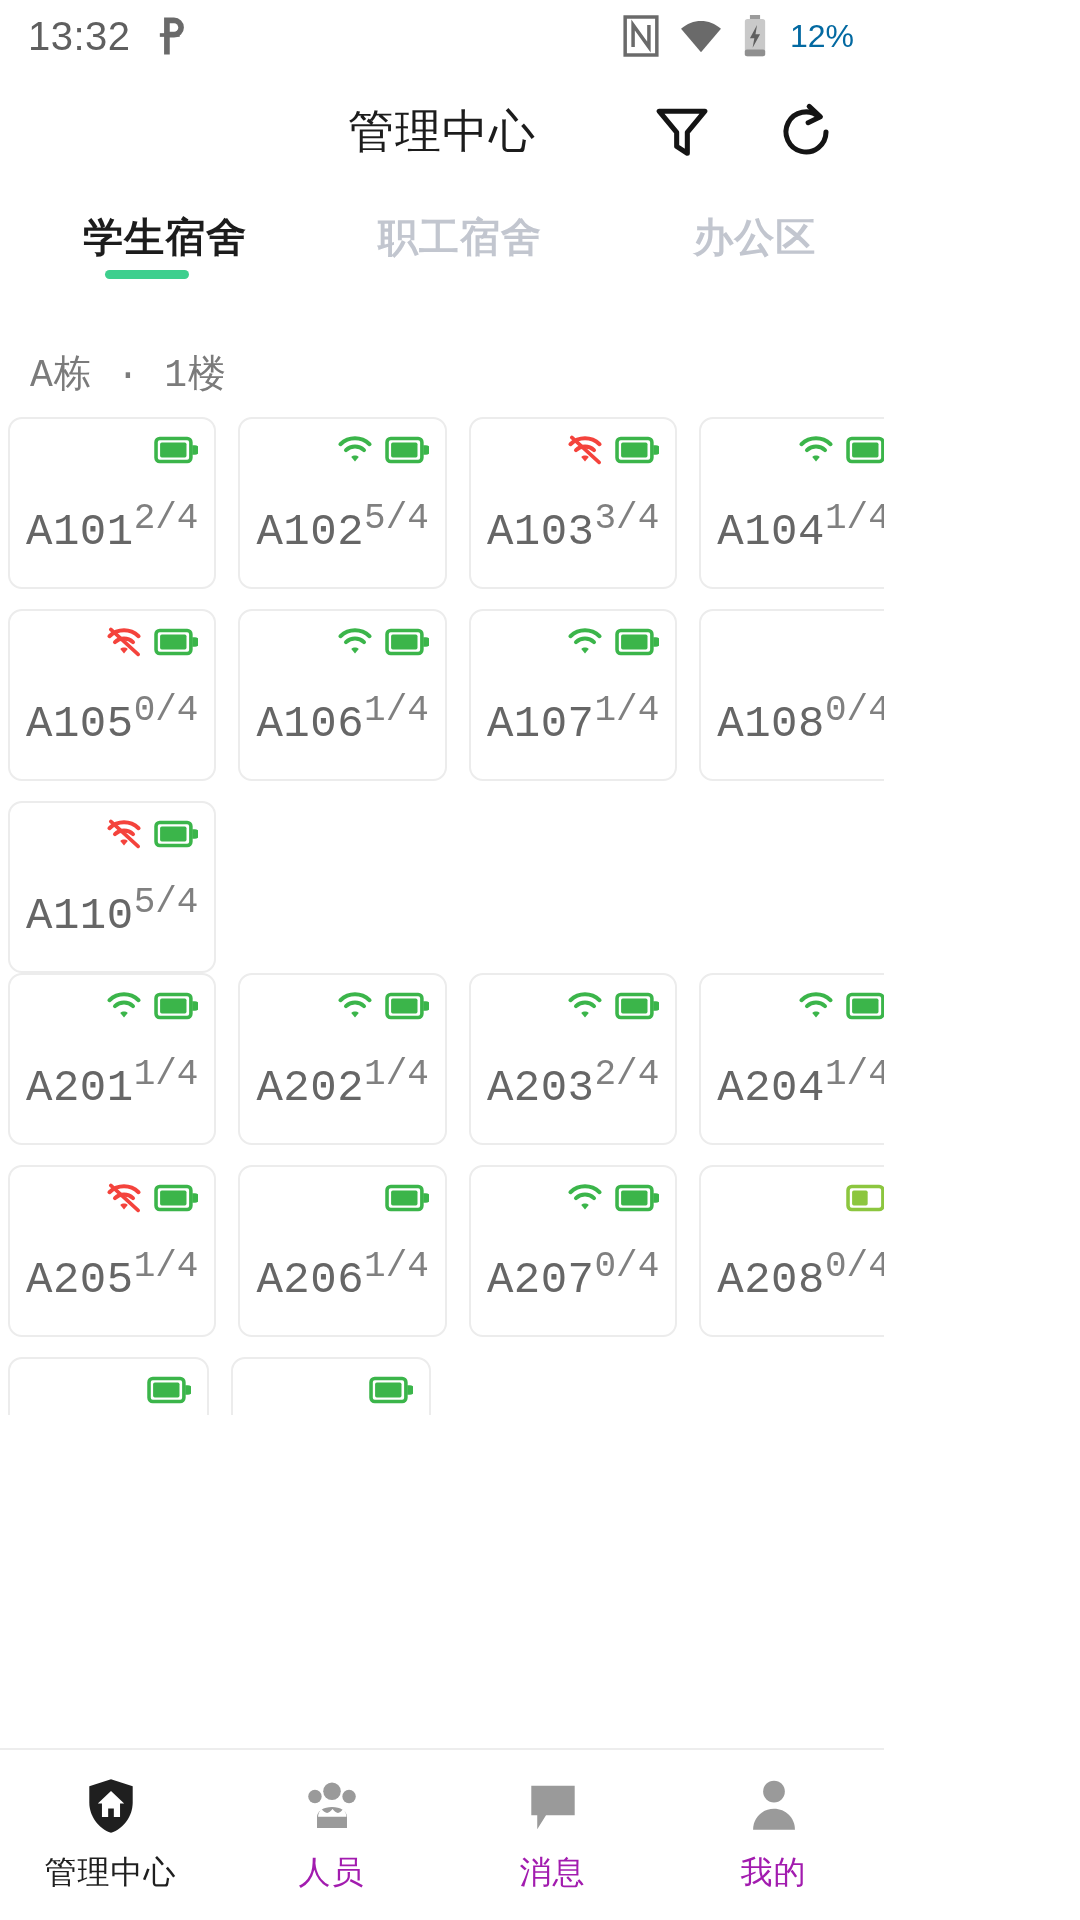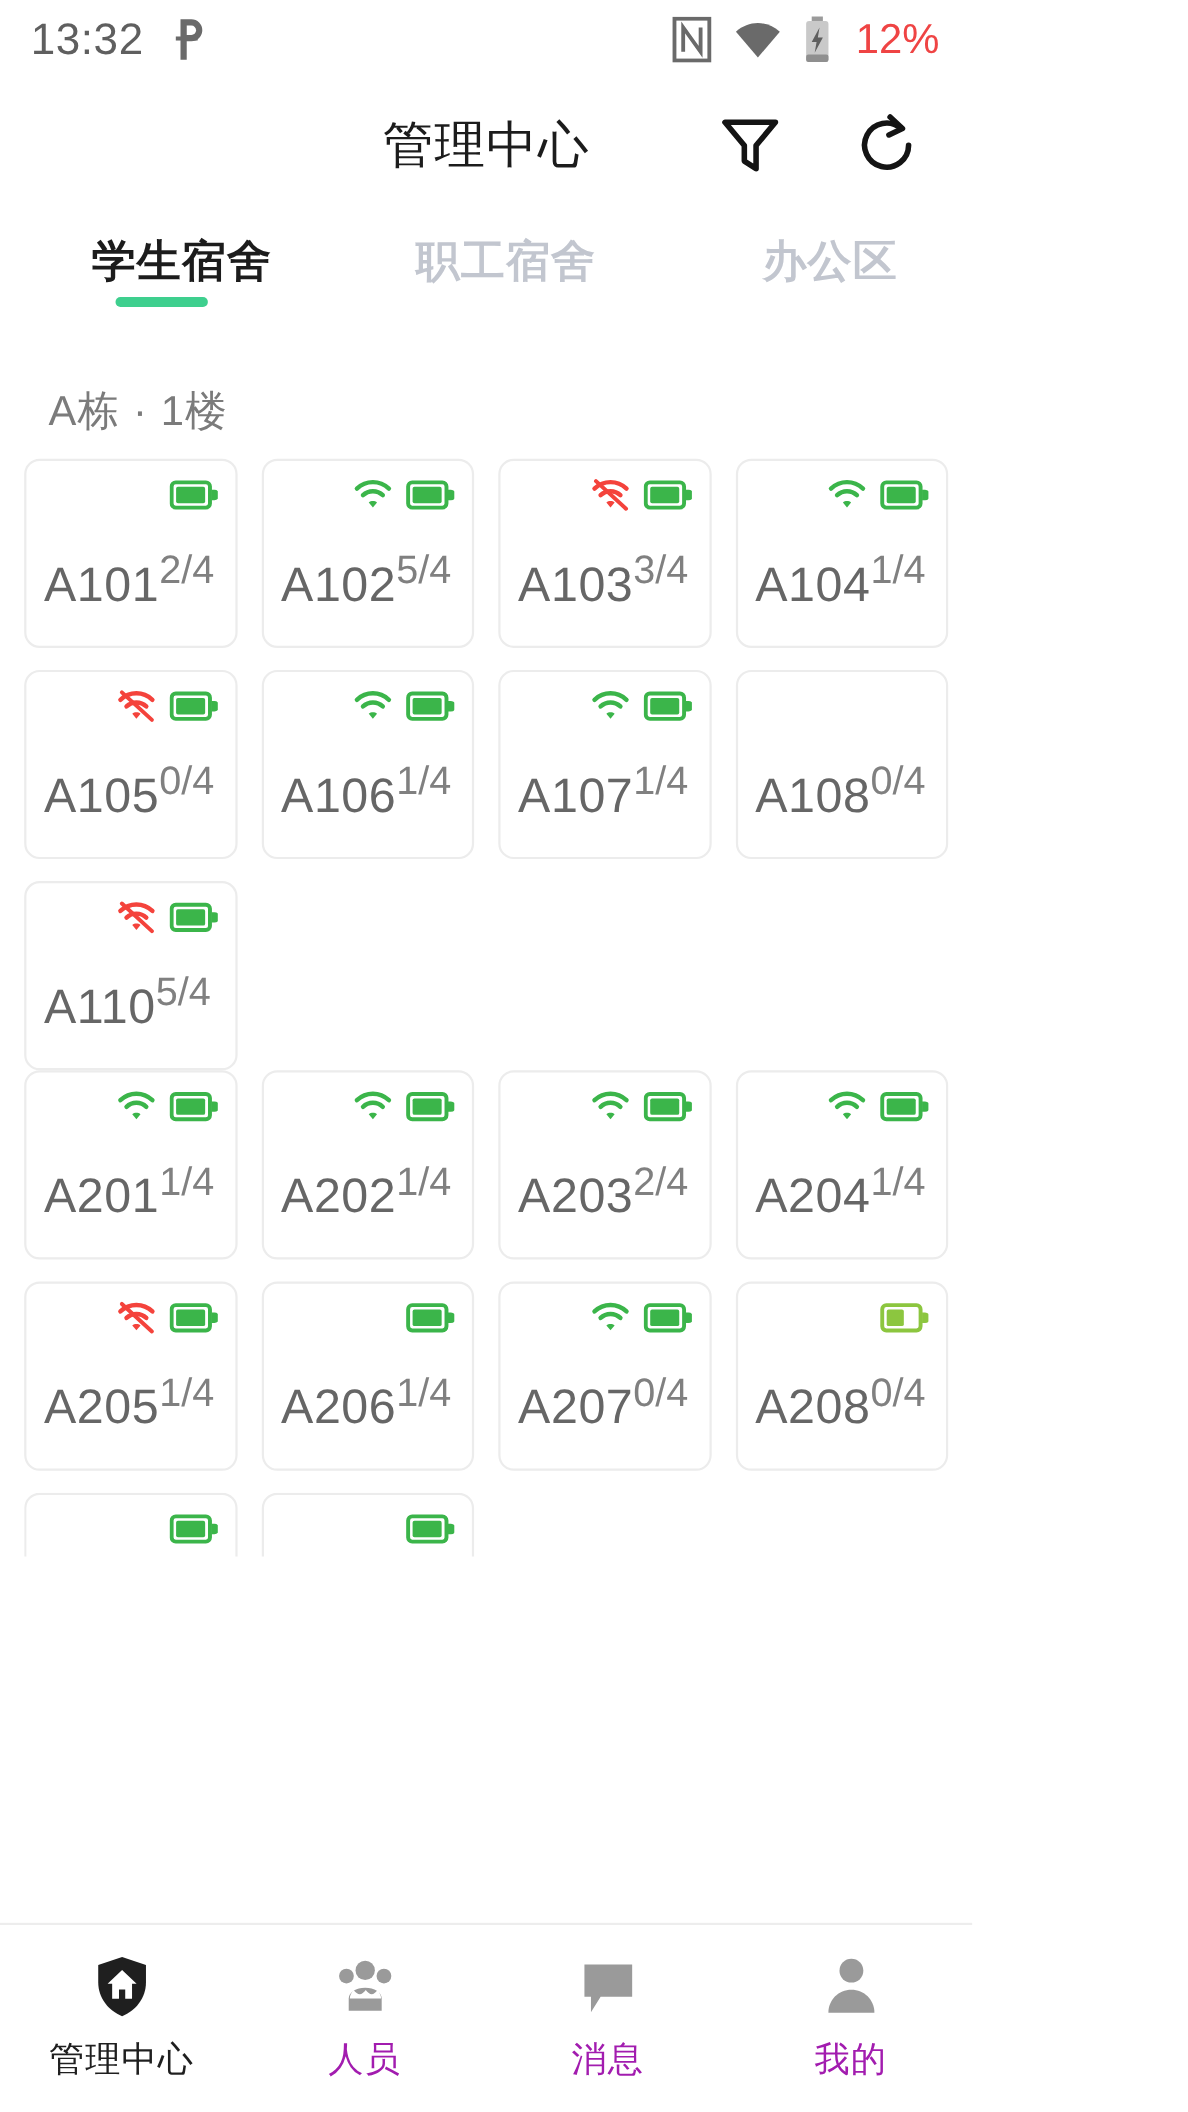--- a/index.html
+++ b/index.html
@@ -12,21 +12,21 @@
   .phone { position:relative; width:884px; height:1920px; background:#fff; overflow:hidden; }
 
   
   .statusbar {
     height:72px; display:flex; align-items:center;
     padding:0 30px 0 28px; justify-content:space-between;
   }
   .sb-left { display:flex; align-items:center; gap:26px; }
   .sb-time { font-size:40px; color:#5f5f5f; letter-spacing:0.5px; font-weight:400; }
   .sb-right { display:flex; align-items:center; gap:18px; }
-  .sb-pct { font-size:38px; color:#ef4444; margin-left:4px; }
+  .sb-pct { font-size:32px; color:#0369a1; margin-left:4px; }
   .ico { display:inline-flex; align-items:center; justify-content:center; }
 
   
   .appbar {
     height:120px; display:flex; align-items:center;
     position:relative; padding:0 46px;
   }
   .appbar-title {
     position:absolute; left:0; right:0; text-align:center;
     font-size:46px; color:#1c1c1c; font-weight:400; letter-spacing:1px;
@@ -39,21 +39,21 @@
   .tab { flex:1; text-align:center; position:relative; }
   .tab-label { font-size:40px; color:#c2c6cf; font-weight:700; letter-spacing:1px;padding-left:36px; }
   .tab.active .tab-label { color:#1c1c1c; }
   .tab-underline {
     position:absolute; bottom:-14px; left:50%; transform:translateX(-50%);
     width:84px; height:9px; border-radius:6px; background:#3ecf8e; display:none;
   }
   .tab.active .tab-underline { display:block; }
 
   
-  .content { padding:0 22px; margin-top:22px; }
+  .content { padding:0 8px; margin-top:22px;font-family:Liberation Mono, monospace; }
   .section-title {
     font-size:38px; color:#7b7b7b; padding:24px 22px 18px 22px; letter-spacing:1px;
   }
   .grid { display:grid; grid-template-columns:repeat(4,1fr); gap:20px 22px; }
 
   .room-card {
     background:#ffffff; border:2px solid #ececec; border-radius:14px;
     height:172px; padding:14px 16px 0 16px;
     display:flex; flex-direction:row; align-items:center;
     position:relative;

